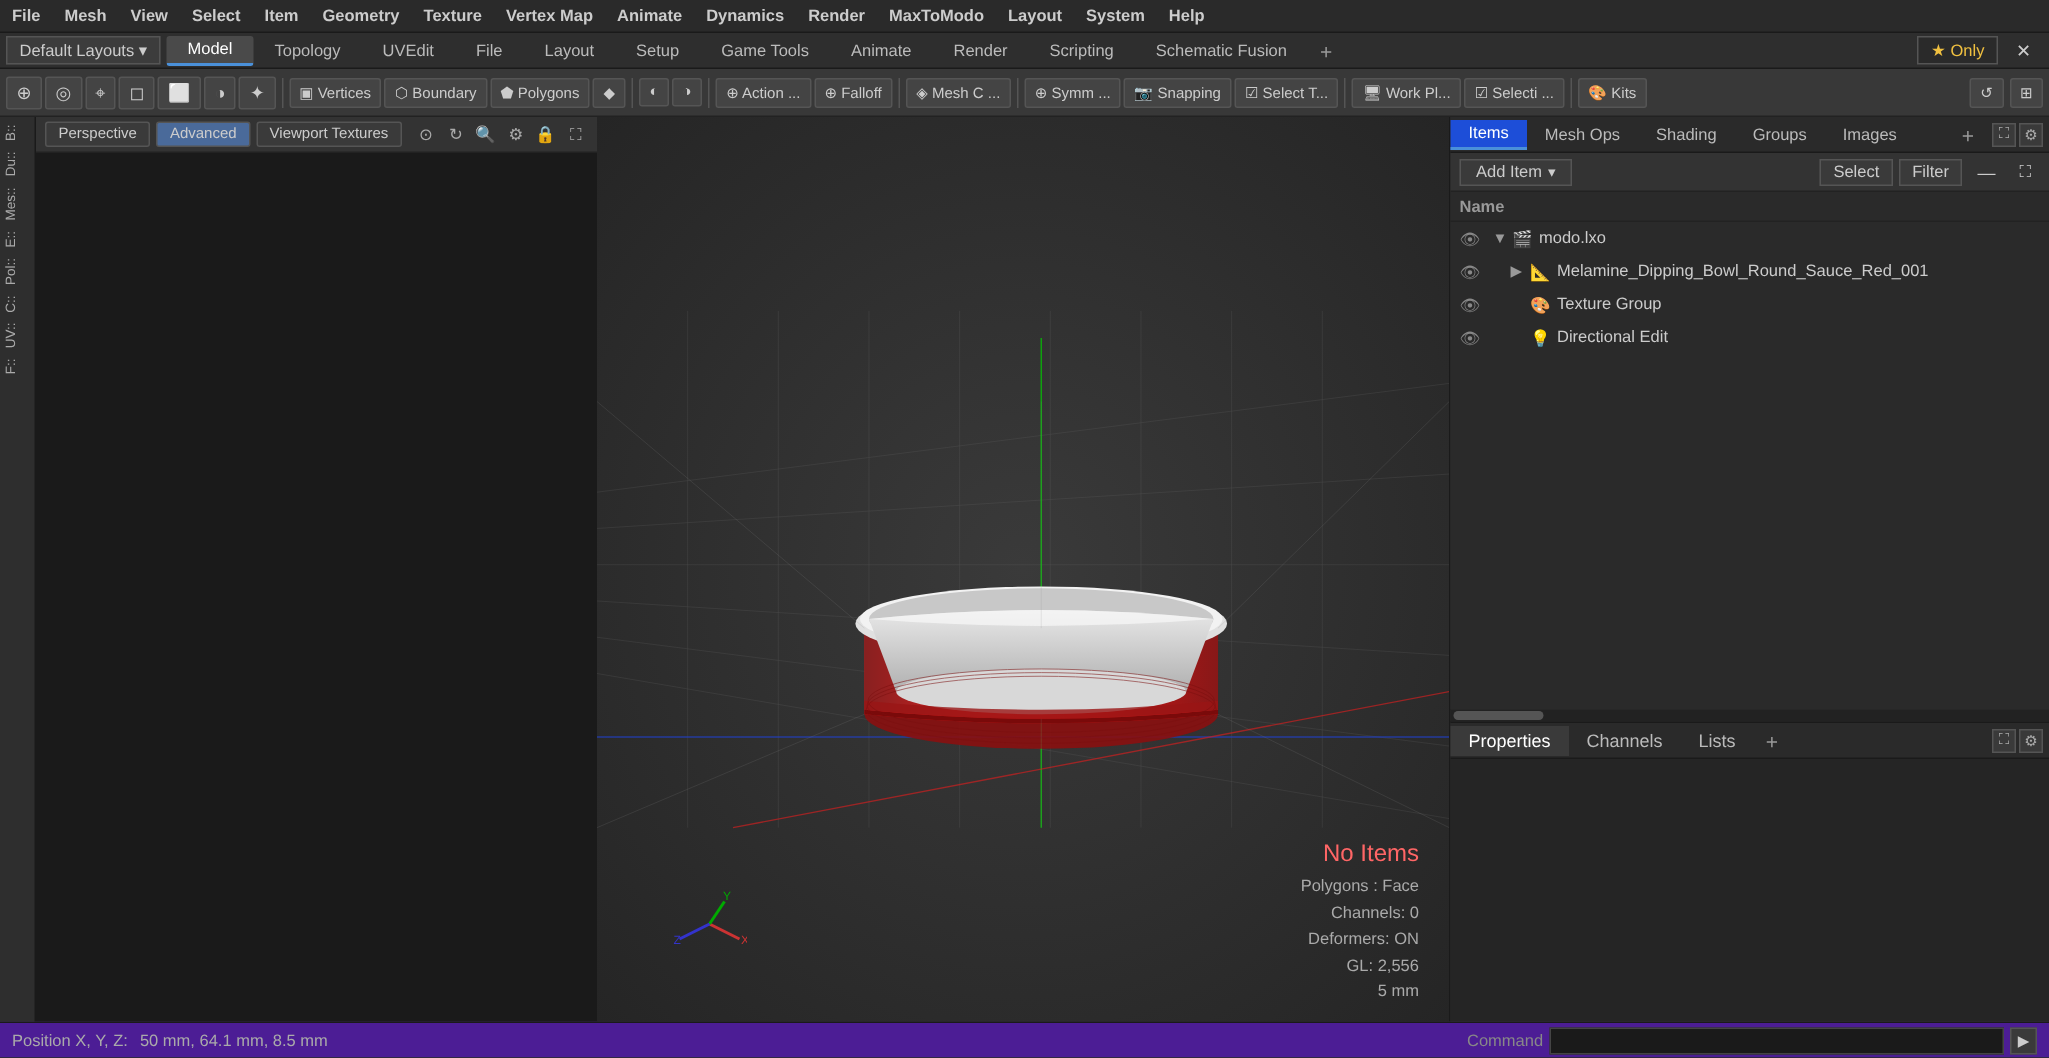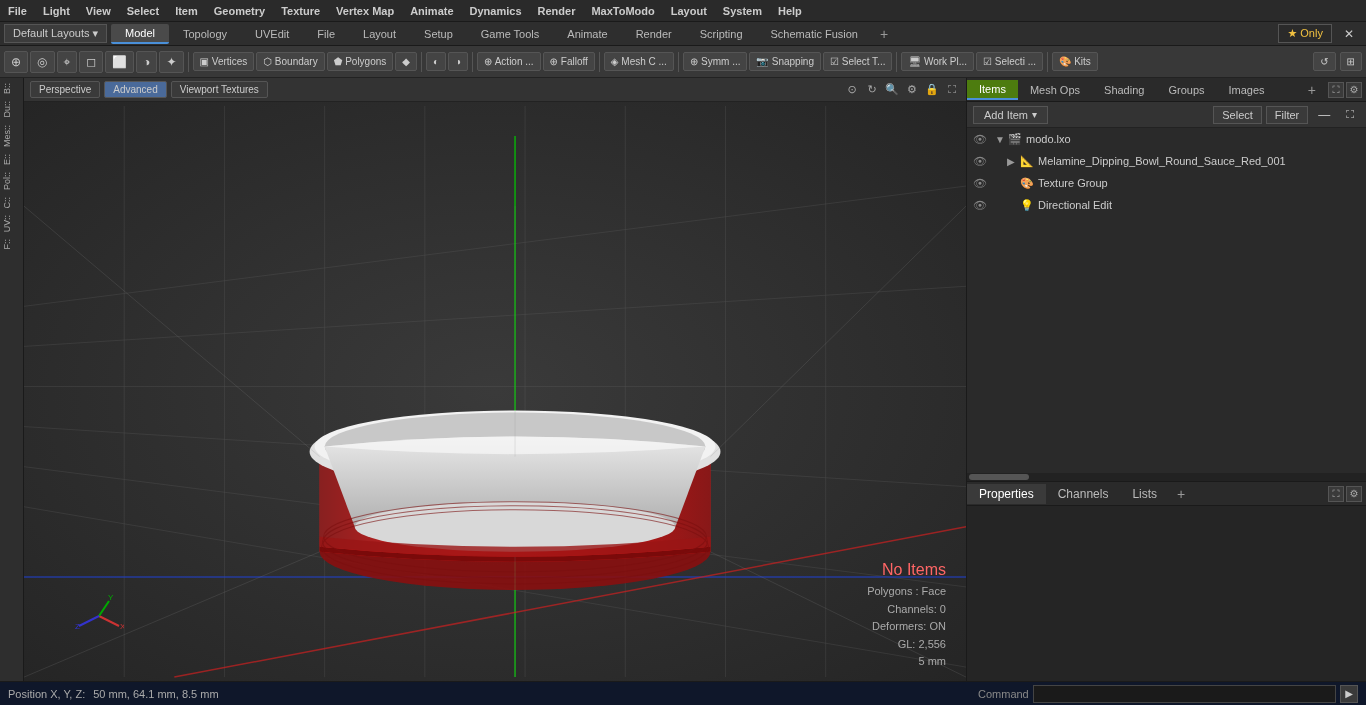--- a/index.html
+++ b/index.html
@@ -26,21 +26,21 @@
     .tb-sep { width: 1px; height: 20px; background: #555; margin: 0 2px; }
 
     
     #main { display: flex; height: calc(705px - 22px - 24px - 32px - 24px); }
 
     
     #left-sidebar { width: 24px; background: #2e2e2e; border-right: 1px solid #1a1a1a; display: flex; flex-direction: column; align-items: center; padding: 2px 0; gap: 1px; }
     .sidebar-item { width: 22px; font-size: 9px; color: #aaa; text-align: center; padding: 3px 1px; cursor: pointer; writing-mode: vertical-rl; transform: rotate(180deg); }
 
     
-    #viewport-container { flex: 1; display: flex; flex-direction: column; background: #1a1a1a; }
+    #viewport-container { flex: 1; display: flex; flex-direction: row; background: #1a1a1a; }
     #viewport-header { display: flex; align-items: center; height: 24px; background: #333; border-bottom: 1px solid #222; padding: 0 6px; gap: 4px; }
     .vp-btn { padding: 2px 8px; background: #3a3a3a; border: 1px solid #555; color: #ccc; font-size: 10px; cursor: pointer; border-radius: 2px; }
     .vp-btn.active { background: #4a6a9a; }
     .vp-spacer { flex: 1; }
     .vp-icons { display: flex; gap: 4px; }
     .vp-icon { width: 16px; height: 16px; display: flex; align-items: center; justify-content: center; color: #aaa; cursor: pointer; font-size: 11px; }
     #viewport { flex: 1; position: relative; background: #2a2a2a; overflow: hidden; }
 
     
     .scene-bg { width: 100%; height: 100%; background: radial-gradient(ellipse at center, #3a3a3a 0%, #252525 100%); position: relative; }
@@ -51,21 +51,21 @@
     
     .viewport-status { position: absolute; bottom: 10px; right: 20px; text-align: right; font-size: 11px; color: #aaa; line-height: 1.6; }
     .no-items { color: #ff6666; font-size: 16px; }
 
     
     #right-panel { width: 400px; background: #2e2e2e; border-left: 1px solid #1a1a1a; display: flex; flex-direction: column; }
 
     
     #items-panel-tabs { display: flex; align-items: center; height: 24px; background: #2a2a2a; border-bottom: 1px solid #1a1a1a; }
     .panel-tab { padding: 3px 12px; font-size: 11px; color: #bbb; cursor: pointer; }
-    .panel-tab.active { background: #4d7c0f; color: white; border-bottom: 2px solid #4a90d9; }
+    .panel-tab.active { background: #1d4ed8; color: white; border-bottom: 2px solid #4a90d9; }
     .panel-tab-add { padding: 2px 8px; color: #999; font-size: 14px; cursor: pointer; margin-left: auto; }
     .panel-icons { display: flex; gap: 2px; padding: 0 4px; align-items: center; }
     .panel-icon { width: 16px; height: 16px; display: flex; align-items: center; justify-content: center; color: #aaa; cursor: pointer; font-size: 10px; background: #3a3a3a; border: 1px solid #555; }
 
     
     #add-item-row { display: flex; align-items: center; height: 26px; background: #333; border-bottom: 1px solid #222; padding: 0 6px; gap: 4px; }
     .add-item-btn { display: flex; align-items: center; gap: 4px; padding: 2px 10px; background: #3a3a3a; border: 1px solid #555; color: #ccc; font-size: 11px; cursor: pointer; }
     .add-item-arrow { font-size: 10px; }
     .items-select-btn { padding: 2px 8px; background: #3a3a3a; border: 1px solid #555; color: #ccc; font-size: 11px; cursor: pointer; margin-left: auto; }
     .items-filter-btn { padding: 2px 8px; background: #3a3a3a; border: 1px solid #555; color: #ccc; font-size: 11px; cursor: pointer; }
@@ -97,33 +97,33 @@
     .props-add { padding: 2px 8px; color: #999; font-size: 14px; cursor: pointer; }
     .props-expand { margin-left: auto; display: flex; gap: 2px; padding: 0 4px; }
     .props-expand-btn { width: 16px; height: 16px; display: flex; align-items: center; justify-content: center; color: #aaa; cursor: pointer; font-size: 10px; background: #3a3a3a; border: 1px solid #555; }
     #props-content { flex: 1; background: #252525; }
 
     
     .scrollbar-container { width: 100%; height: 8px; background: #222; display: flex; align-items: center; padding: 0 2px; }
     .scrollbar-thumb { width: 60px; height: 6px; background: #555; border-radius: 3px; cursor: pointer; }
 
     
-    #status-bar { height: 24px; background: #0f172a; border-top: 1px solid #1a1a1a; display: flex; align-items: center; padding: 0 8px; gap: 8px; }
+    #status-bar { height: 24px; background: #4c1d95; border-top: 1px solid #1a1a1a; display: flex; align-items: center; padding: 0 8px; gap: 8px; }
     .status-text { font-size: 11px; color: #aaa; }
     .command-input-container { display: flex; align-items: center; gap: 4px; margin-left: auto; flex: 0 0 380px; }
     .command-label { font-size: 11px; color: #888; }
     .command-input { flex: 1; height: 18px; background: #1a1a1a; border: 1px solid #444; color: #ccc; font-size: 11px; padding: 0 4px; }
     .command-go { width: 18px; height: 18px; background: #3a3a3a; border: 1px solid #555; display: flex; align-items: center; justify-content: center; color: #ccc; font-size: 10px; cursor: pointer; }
   </style>
 </head>
 <body>
 
 <div id="menu-bar">
   <div class="menu-item">File</div>
-  <div class="menu-item">Light</div>
+  <div class="menu-item">Mesh</div>
   <div class="menu-item">View</div>
   <div class="menu-item">Select</div>
   <div class="menu-item">Item</div>
   <div class="menu-item">Geometry</div>
   <div class="menu-item">Texture</div>
   <div class="menu-item">Vertex Map</div>
   <div class="menu-item">Animate</div>
   <div class="menu-item">Dynamics</div>
   <div class="menu-item">Render</div>
   <div class="menu-item">MaxToModo</div>
@@ -358,20 +358,23 @@
       <div class="add-item-btn">
         <span>Add Item</span>
         <span class="add-item-arrow">▾</span>
       </div>
       <div class="items-select-btn">Select</div>
       <div class="items-filter-btn">Filter</div>
       <div class="items-minus">—</div>
       <div class="items-expand">⛶</div>
     </div>
 
+    <div id="items-col-header">
+      <span class="col-header-name">Name</span>
+    </div>
 
     <div id="items-tree">
 
       <div class="tree-item">
         <div class="tree-eye">👁</div>
         <div class="tree-indent" style="width:4px"></div>
         <div class="tree-arrow">▼</div>
         <div class="tree-icon tree-icon-scene">🎬</div>
         <span class="tree-label">modo.lxo</span>
       </div>

